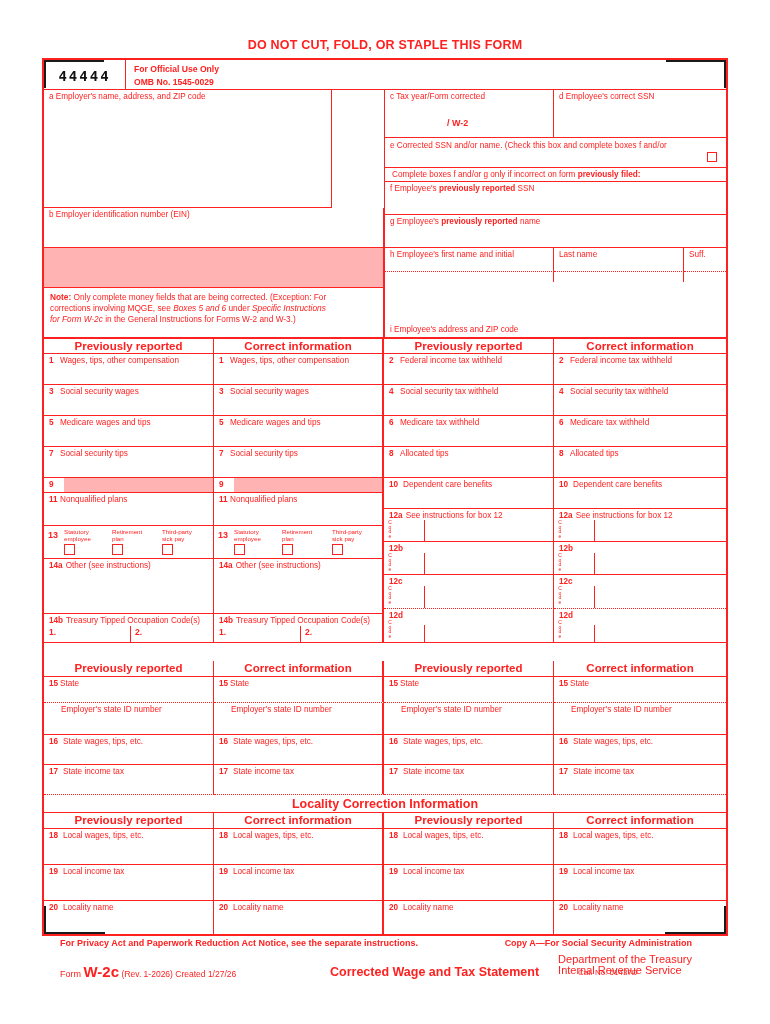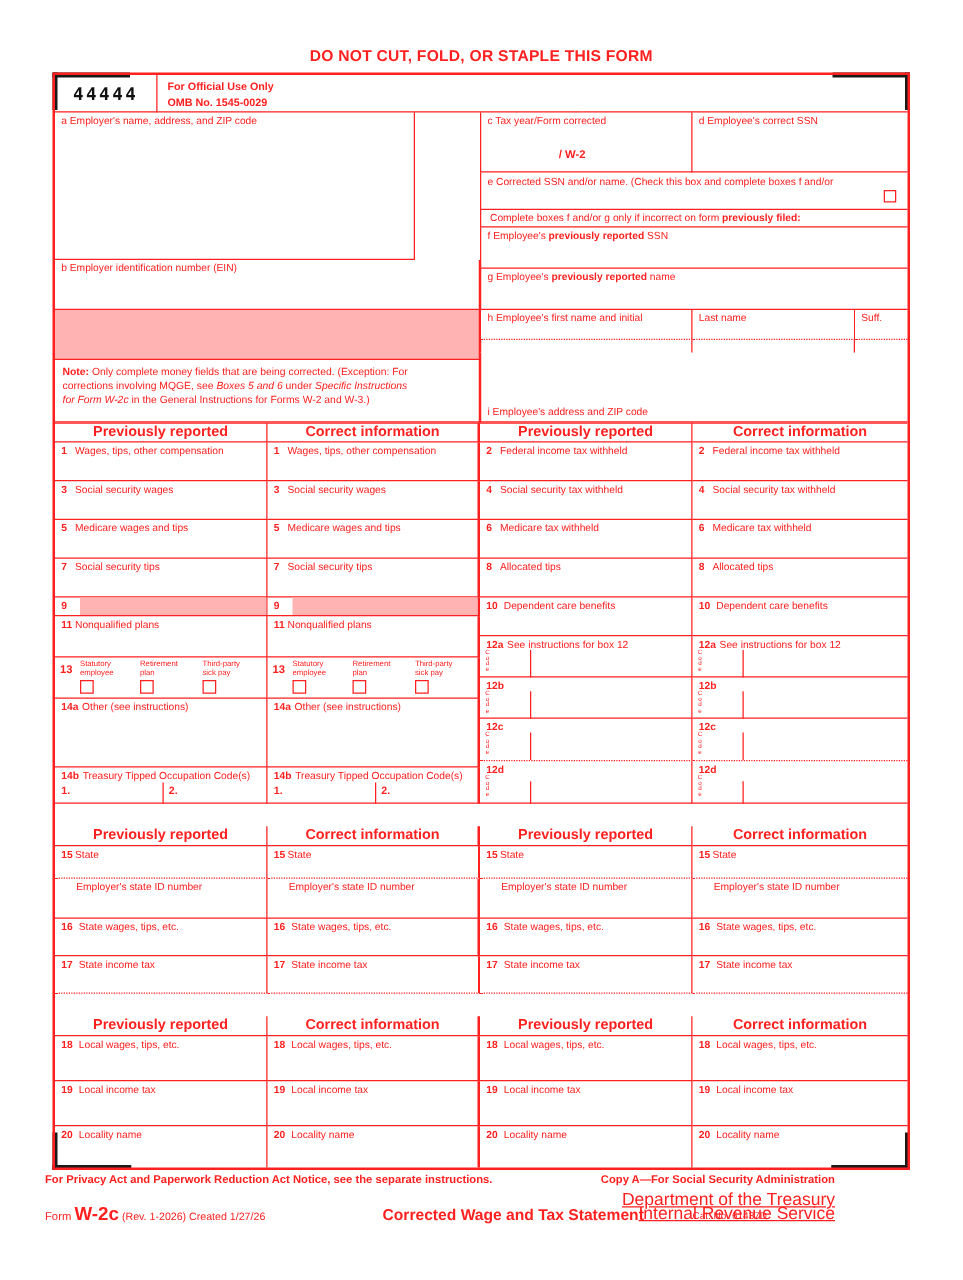--- a/index.html
+++ b/index.html
@@ -72,30 +72,30 @@
   }
   .c13lab{position:absolute;font-size:6.2px;line-height:6.6px;width:46px;}
 
   .codev{
     position:absolute;font-size:5px;line-height:4.6px;width:6px;
     letter-spacing:0;text-align:center;
   }
   .vline{position:absolute;width:0;border-left:1.3px solid #ff2020;}
 
   
-  .foot{position:absolute;left:36px;width:632px;}
+  .foot{position:absolute;left:60px;width:632px;}
   .f1{top:938px;font-size:9px;font-weight:bold;}
   .f1 .right{position:absolute;right:0;top:0;white-space:nowrap;}
   .f2{top:963px;font-size:9px;}
   .formlabel{position:absolute;left:0;top:0;white-space:nowrap;}
   .formlabel .w2c{font-size:15px;font-weight:bold;}
   .formlabel .rev{font-size:8.5px;}
   .cwts{position:absolute;left:270px;top:2px;font-size:12.5px;font-weight:bold;white-space:nowrap;}
   .catno{position:absolute;left:518px;top:5px;font-size:8px;white-space:nowrap;}
-  .dept{position:absolute;right:0;top:-9px;font-size:14px;line-height:10.5px;text-align:right;white-space:nowrap;text-decoration:underline;}
+  .dept{position:absolute;right:0;top:-9px;font-size:11px;line-height:10.5px;text-align:left;white-space:nowrap;}
 </style>
 </head>
 <body>
 
 <div class="page">
 
   <div class="banner">DO NOT CUT, FOLD, OR STAPLE THIS FORM</div>
 
   <div class="tick tl"></div>
   <div class="tick tl2"></div>
@@ -424,20 +424,23 @@
     <div class="cell bb-d br-th" style="left:170px;top:705px;width:170px;height:30px;">
       <div class="lbl"><span class="num" style="min-width:14px;">17</span><span>State income tax</span></div>
     </div>
     <div class="cell bb-d br" style="left:340px;top:705px;width:170px;height:30px;">
       <div class="lbl"><span class="num" style="min-width:14px;">17</span><span>State income tax</span></div>
     </div>
     <div class="cell bb-d" style="left:510px;top:705px;width:172px;height:30px;">
       <div class="lbl"><span class="num" style="min-width:14px;">17</span><span>State income tax</span></div>
     </div>
 
+    <div class="cell bb" style="left:0;top:735px;width:682px;height:18px;">
+      <div class="sectitle" style="padding-top:1px;">Locality Correction Information</div>
+    </div>
 
     <div class="cell bb br" style="left:0;top:753px;width:170px;height:16px;">
       <div class="hdr">Previously reported</div>
     </div>
     <div class="cell bb br-th" style="left:170px;top:753px;width:170px;height:16px;">
       <div class="hdr">Correct information</div>
     </div>
     <div class="cell bb br" style="left:340px;top:753px;width:170px;height:16px;">
       <div class="hdr">Previously reported</div>
     </div>

